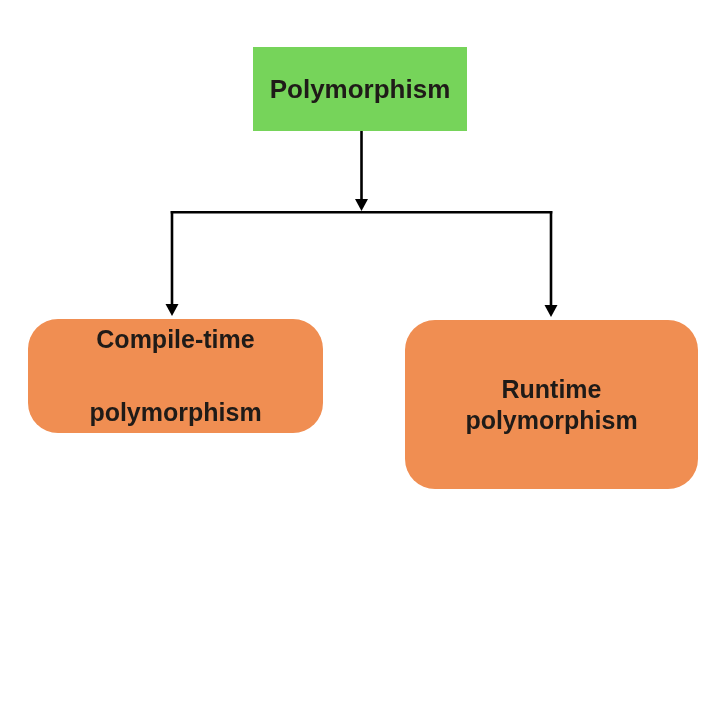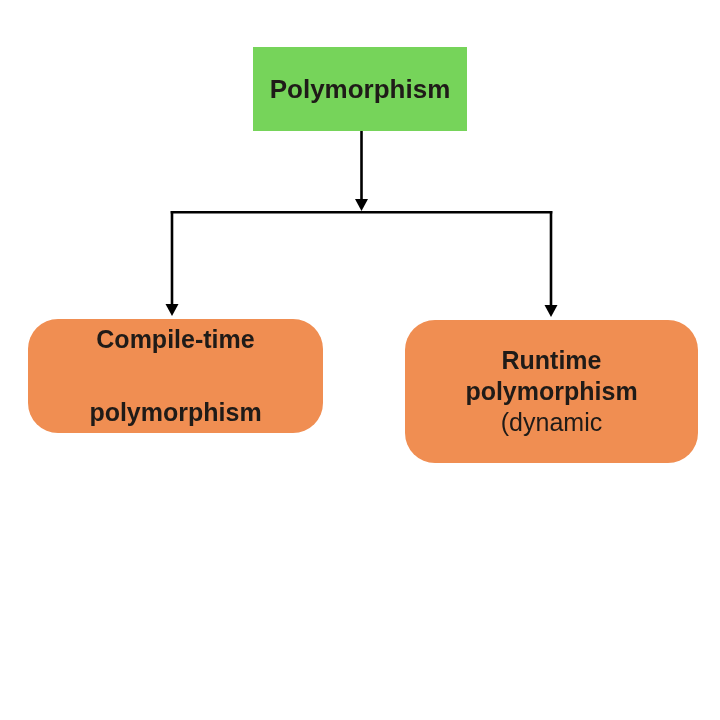--- a/index.html
+++ b/index.html
@@ -51,21 +51,21 @@
     left: 28px;
     top: 319px;
     width: 295px;
     height: 114px;
     gap: 42px;
   }
   .child-right {
     left: 405px;
     top: 320px;
     width: 293px;
-    height: 143px;
+    height: 169px;
   }
   .connector-svg {
     position: absolute;
     left: 0;
     top: 0;
     width: 720px;
     height: 720px;
     pointer-events: none;
   }
   .cline {
@@ -102,16 +102,15 @@
   </div>
 
   <div class="node child-node child-left">
     <span class="line bold">Compile-time</span>
     <span class="line bold">polymorphism</span>
   </div>
 
   <div class="node child-node child-right">
     <span class="line bold">Runtime</span>
     <span class="line bold">polymorphism</span>
-    <span class="line">(dynamic</span>
   </div>
 
 </div>
 
 </body></html>

